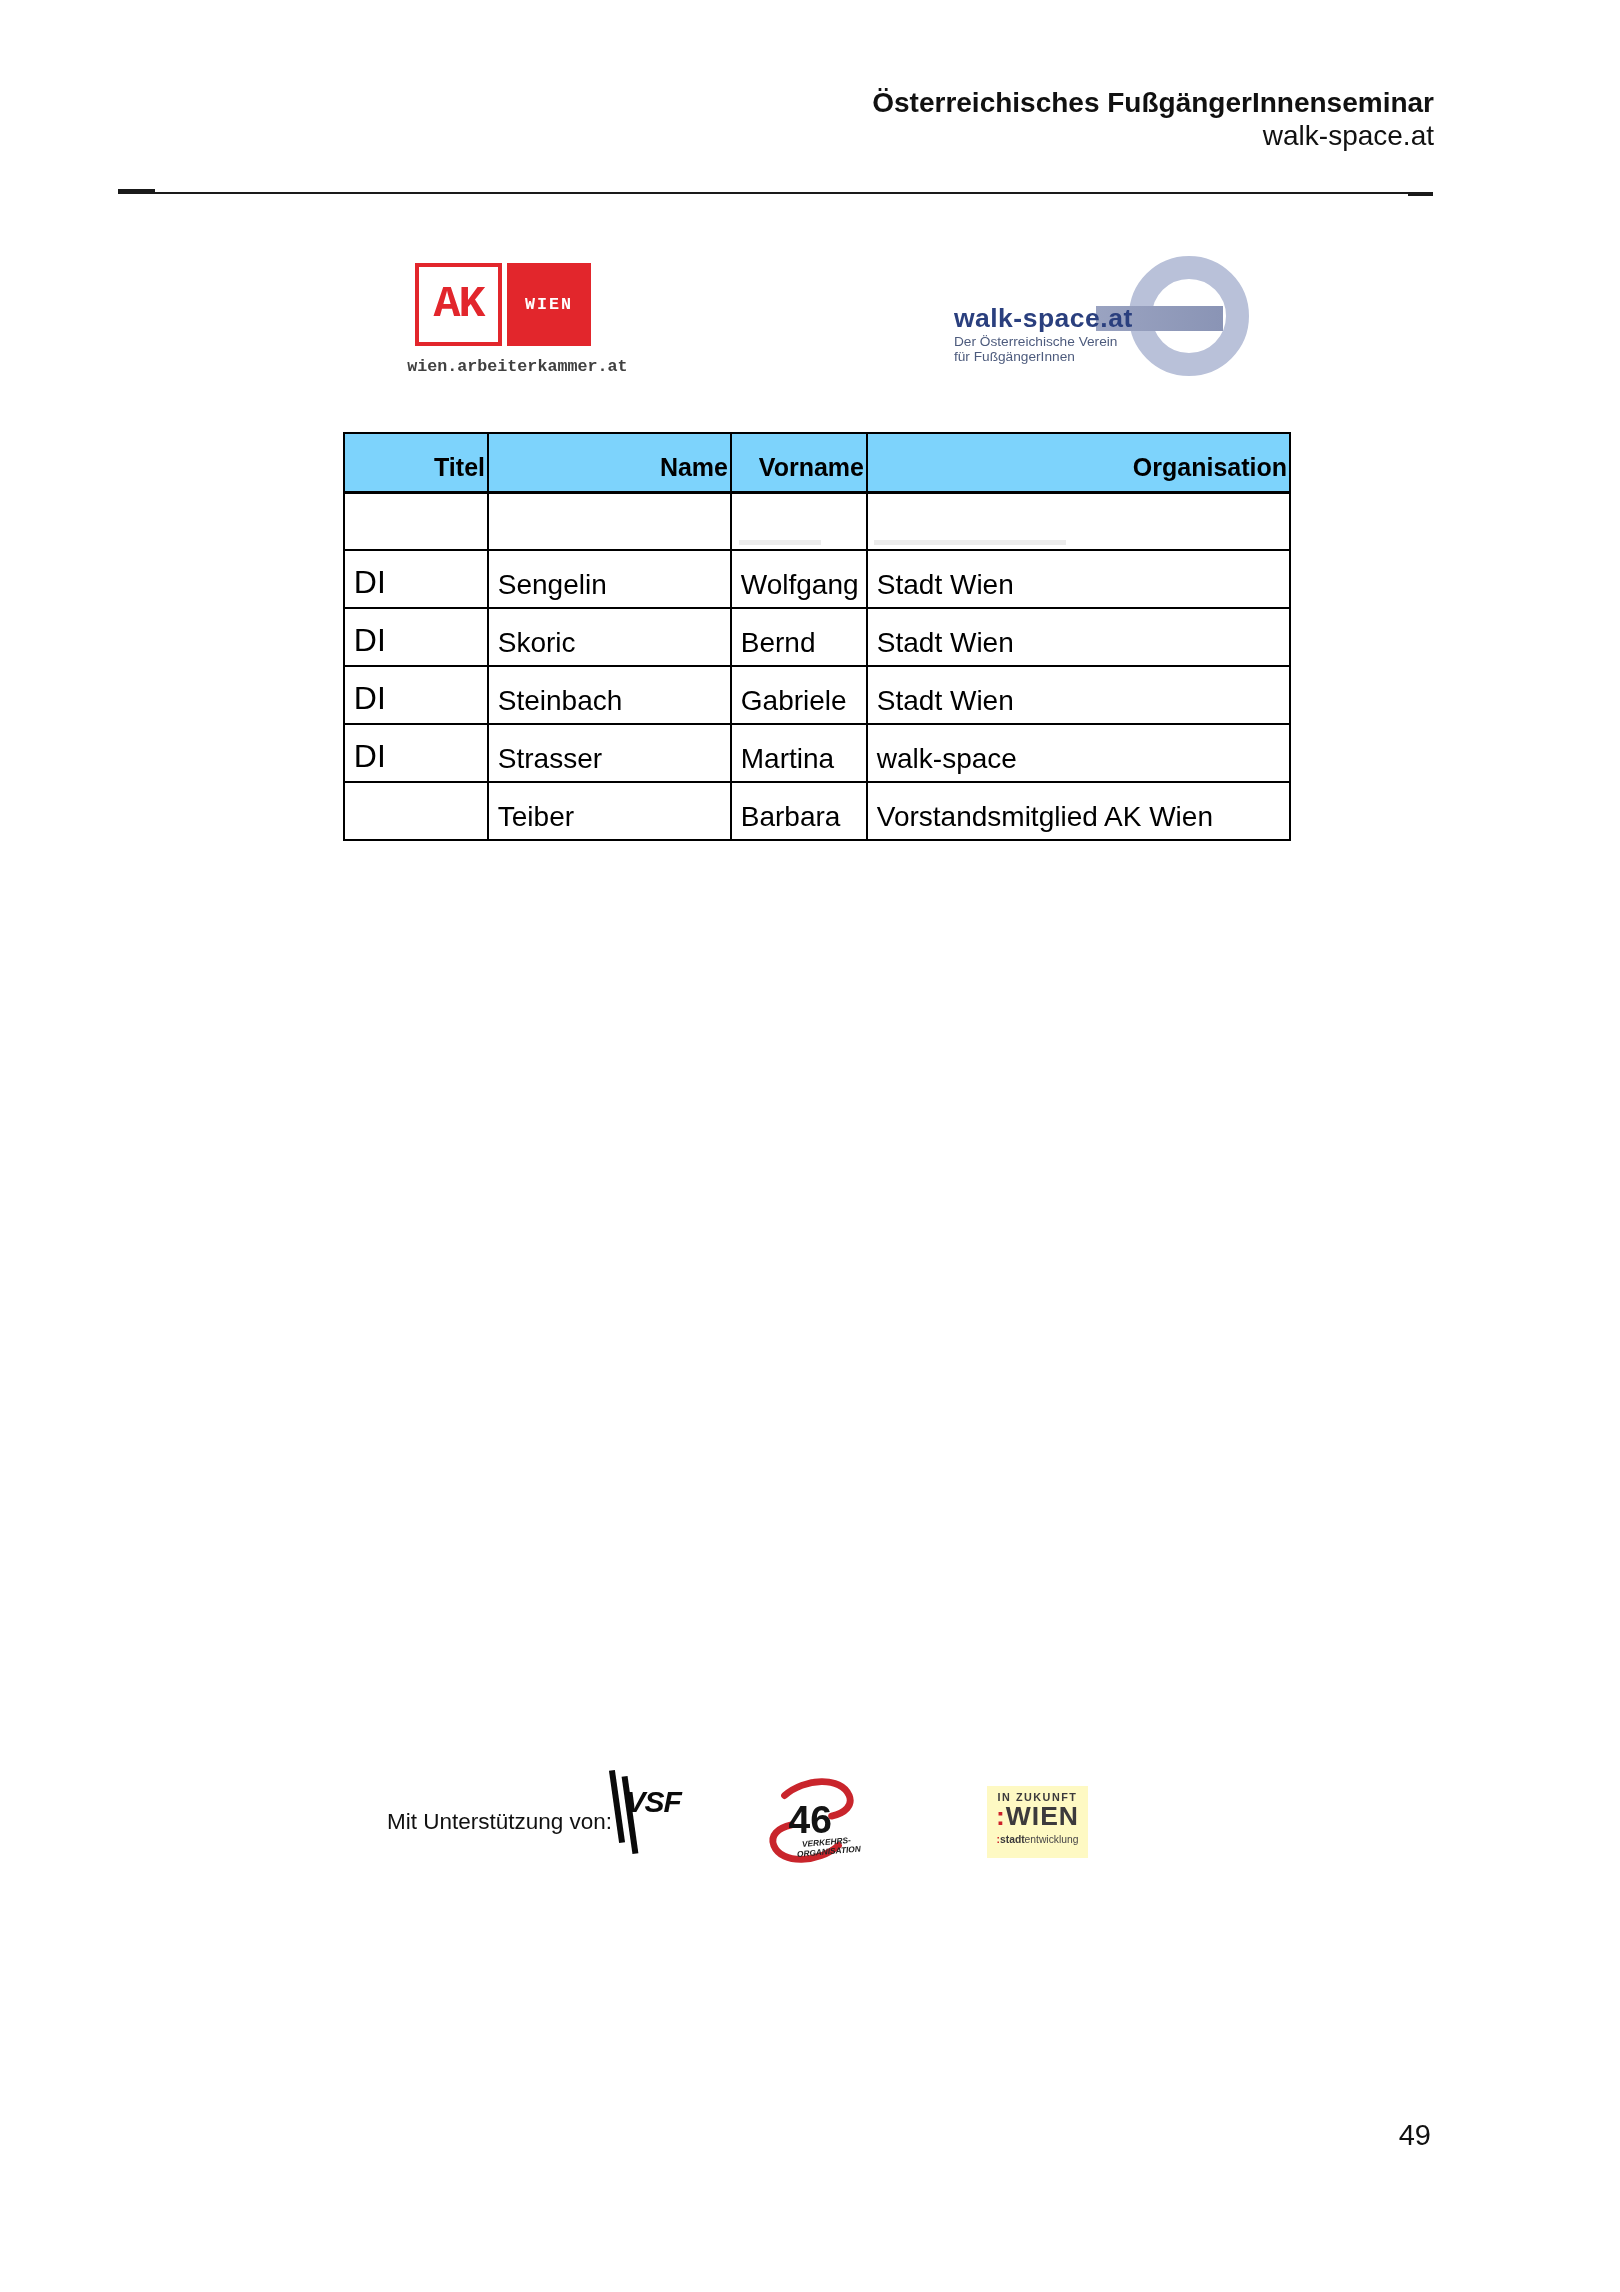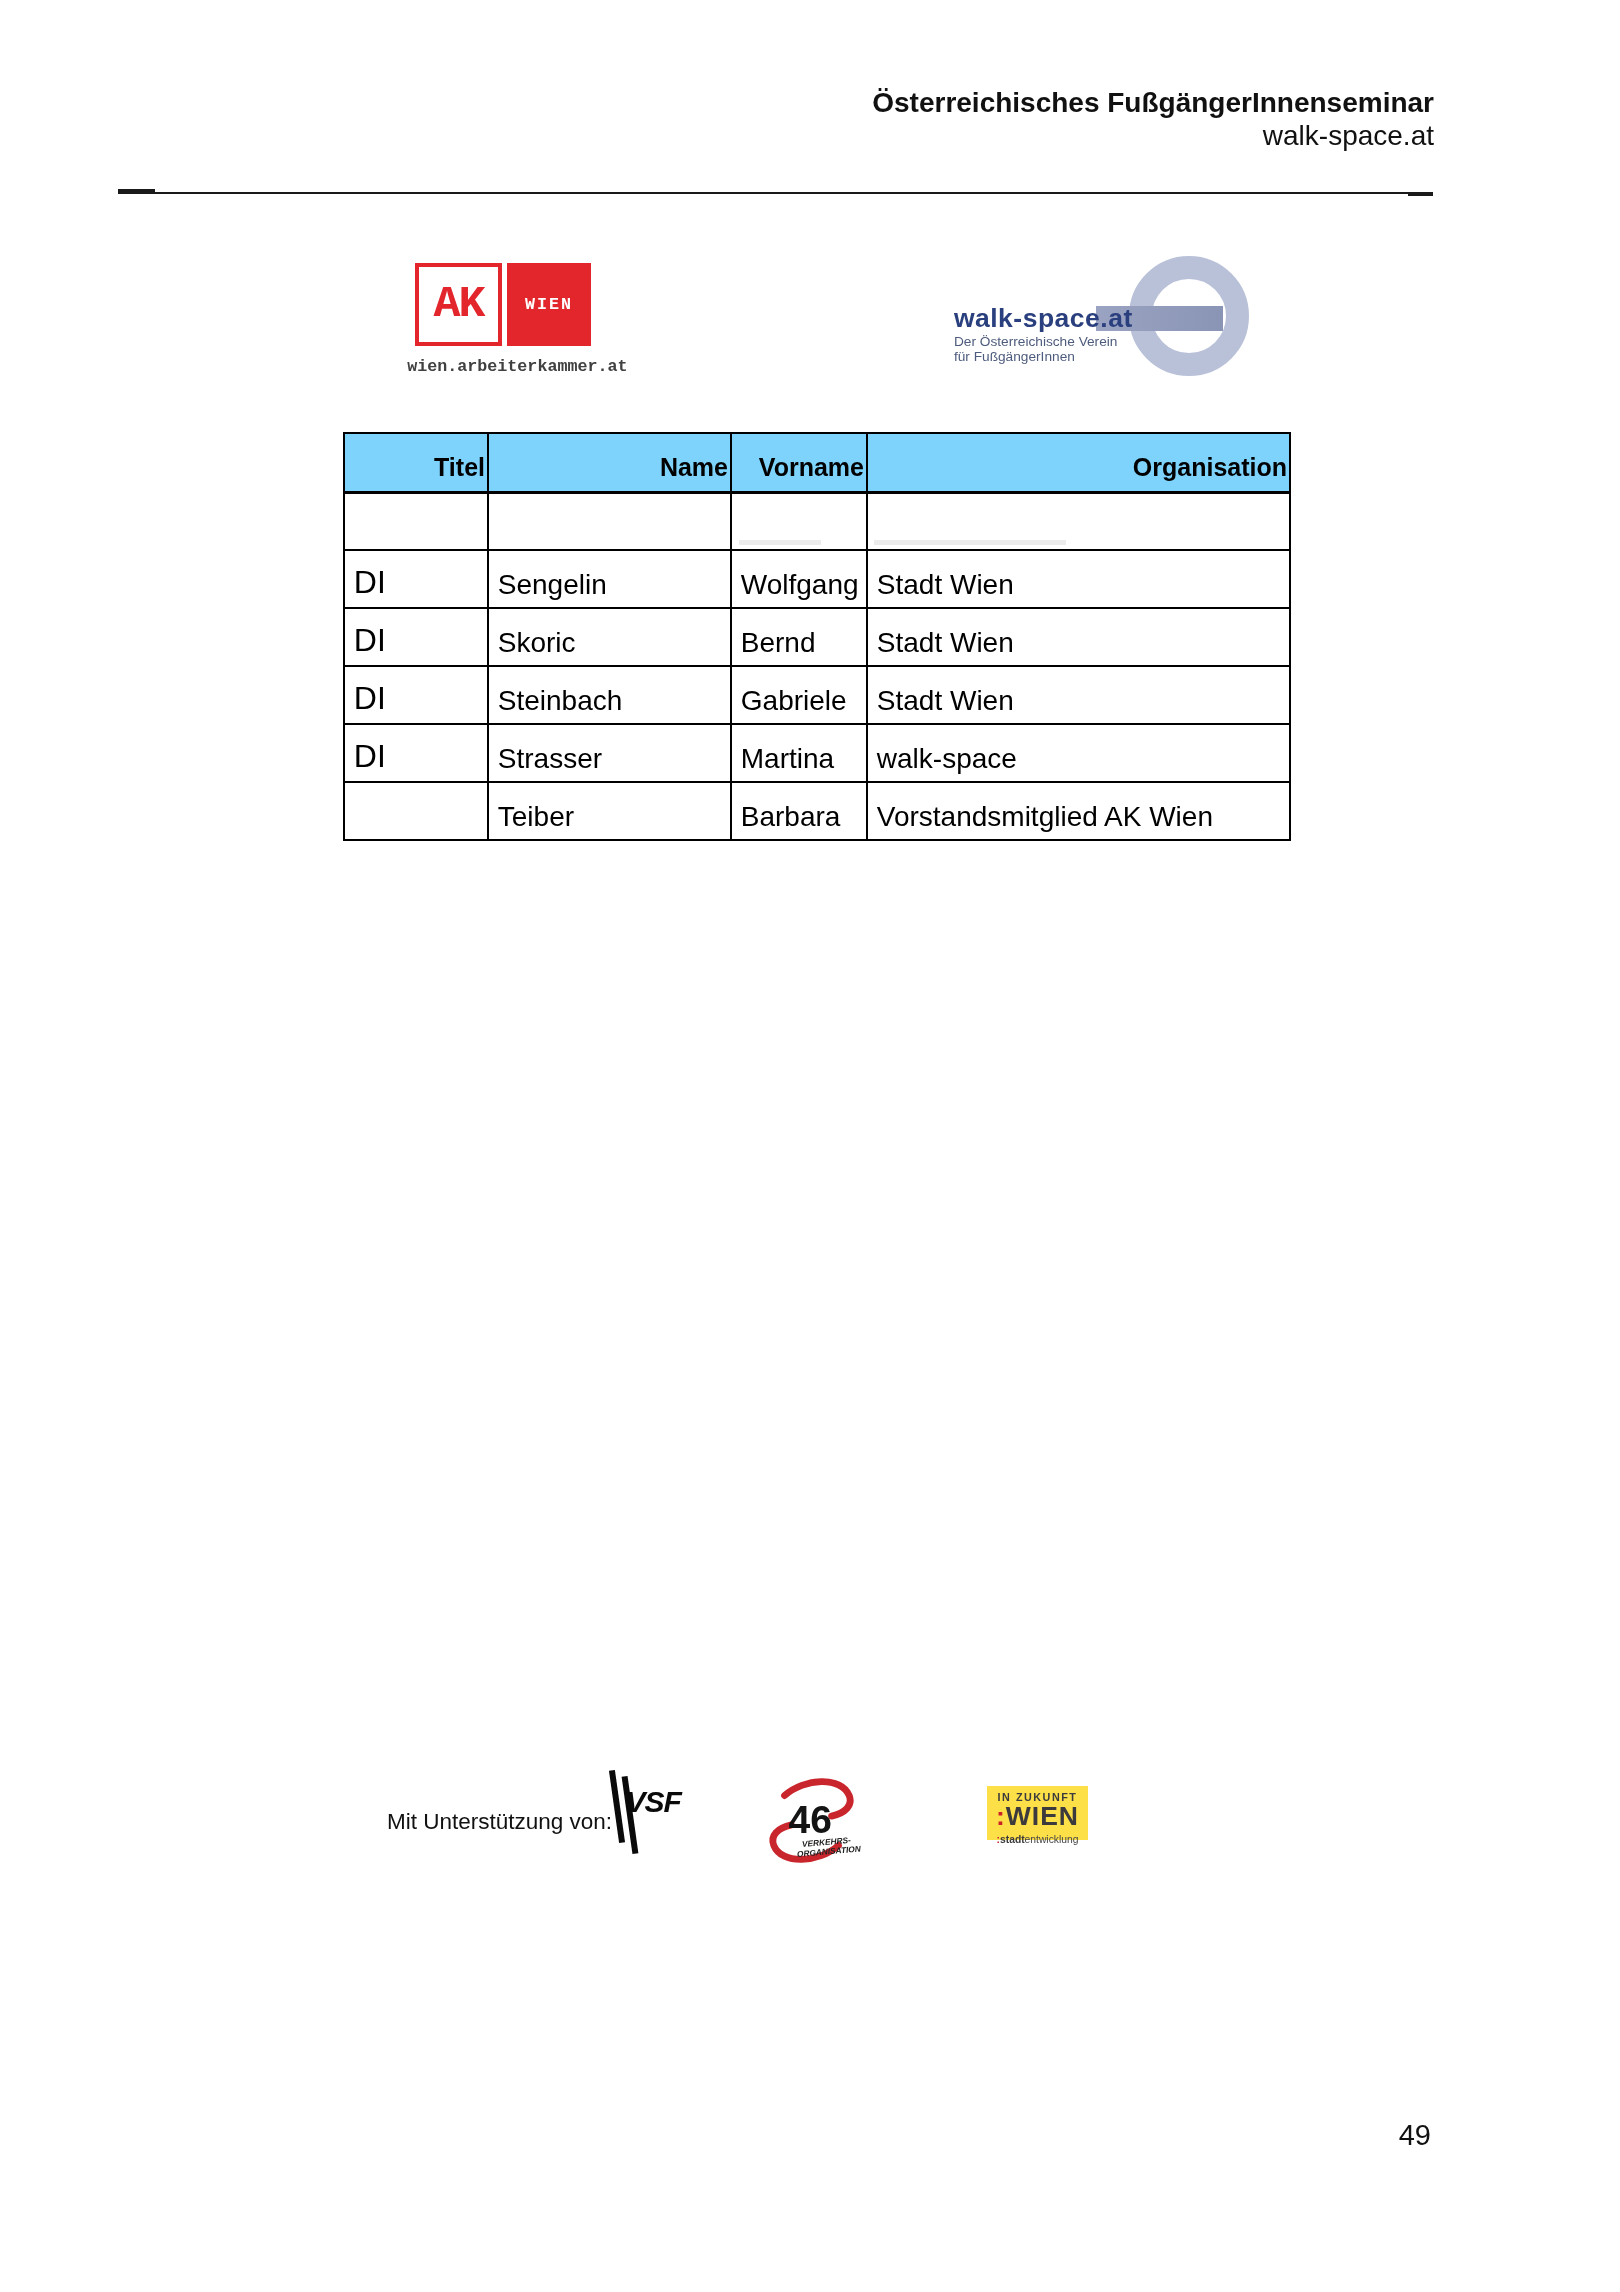--- a/index.html
+++ b/index.html
@@ -62,22 +62,22 @@
 
   .logo46 { position:absolute; left:765px; top:1774px; width:93px; height:93px; }
   .logo46 svg { position:absolute; left:0; top:0; }
   .logo46-number { position:absolute; left:23.5px; top:23.5px; font-size:39px; font-weight:900;
                    color:#141414; }
   .logo46-line1 { position:absolute; left:37px; top:65px; font-size:8.3px; font-weight:bold;
                   font-style:italic; color:#222; transform:rotate(-5deg); transform-origin:left center; }
   .logo46-line2 { position:absolute; left:32px; top:75px; font-size:8.3px; font-weight:bold;
                   font-style:italic; color:#222; transform:rotate(-5deg); transform-origin:left center; }
 
-  .wien-box { position:absolute; left:987px; top:1786px; width:101px; height:54px;
-              background:#fde047; text-align:center; color:#3c3a3c; }
+  .wien-box { position:absolute; left:987px; top:1786px; width:101px; height:72px;
+              background:#fef9c3; text-align:center; color:#3c3a3c; }
   .wien-line1 { position:absolute; left:0; top:4.9px; width:100%; font-size:10.8px; font-weight:bold;
                 letter-spacing:1.5px; }
   .wien-line2 { position:absolute; left:0; top:14.7px; width:100%; font-size:26.5px; font-weight:900;
                 letter-spacing:1px; }
   .wien-line3 { position:absolute; left:0; top:48px; width:100%; font-size:10.3px; color:#474547; }
   .red-colon { color:#cc2028; font-weight:900; }
   .wien-sub-bold { font-weight:bold; color:#3c3a3c; }
 
   .page-number { position:absolute; right:189px; top:2119px; font-size:29px; color:#111; }
 </style>

